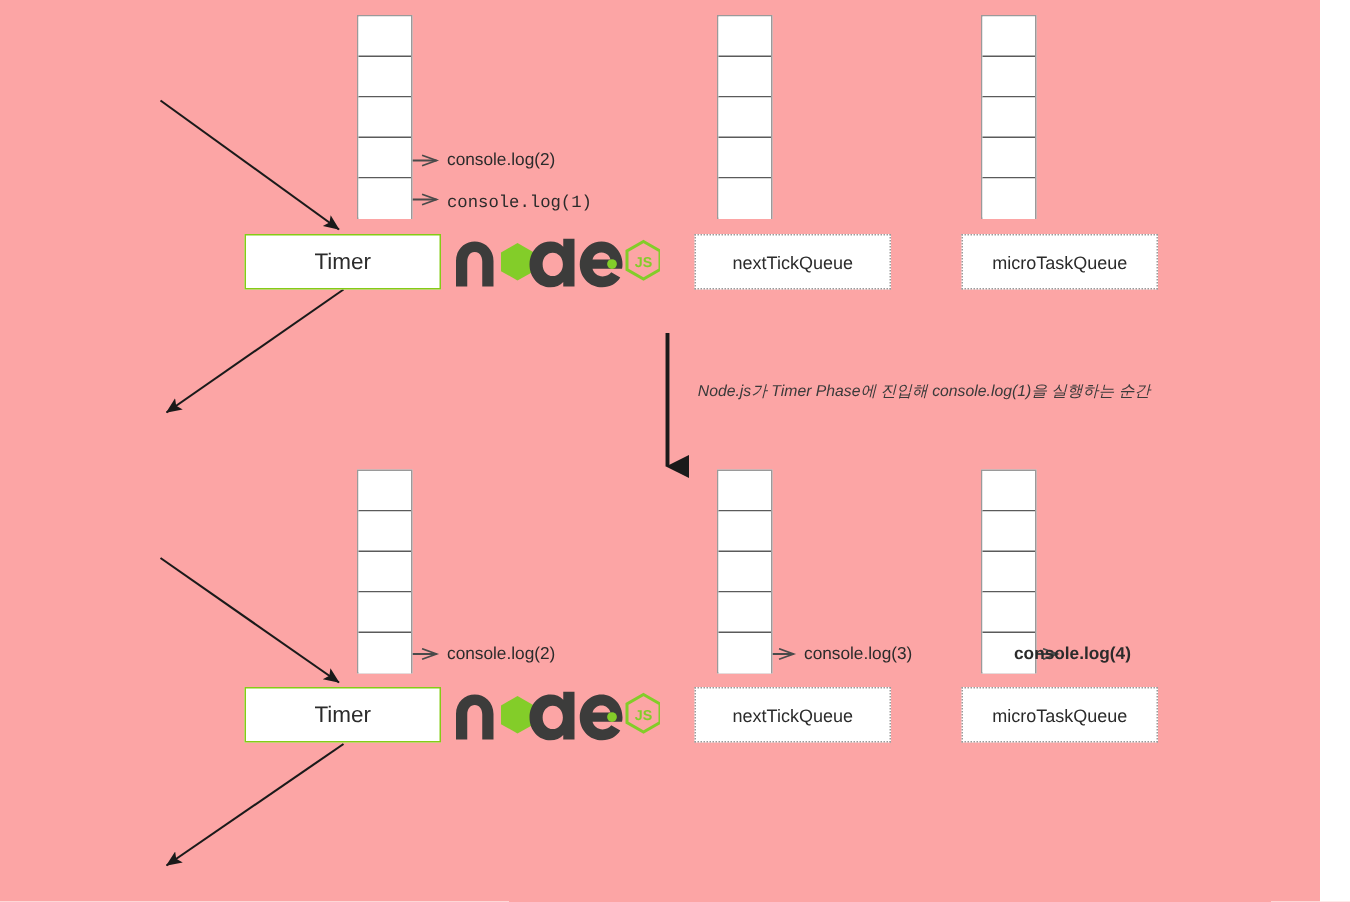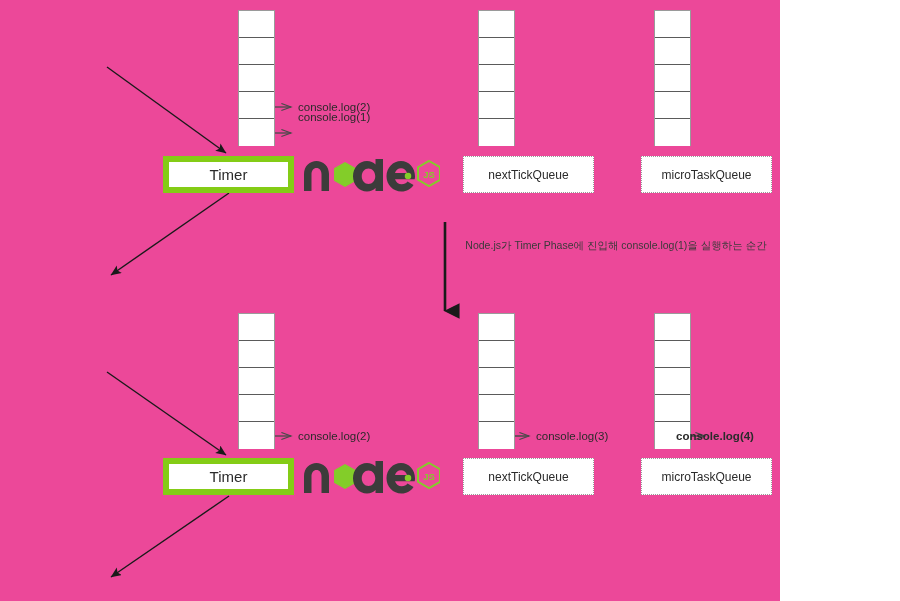--- a/index.html
+++ b/index.html
@@ -6,23 +6,23 @@
     margin: 0;
     padding: 0;
     background: #ffffff;
   }
   body {
     font-family: "Liberation Sans", sans-serif;
     color: #2b2b2b;
   }
   #canvas {
     position: relative;
-    width: 780px;
+    width: 880px;
     height: 601px;
-    background: #ec4899;
+    background: #fca5a5;
     overflow: hidden;
   }
   .svg-layer {
     position: absolute;
     left: 0;
     top: 0;
     width: 900px;
     height: 601px;
     pointer-events: none;
   }
@@ -39,21 +39,21 @@
     box-sizing: border-box;
     border-bottom: 1px solid #5a5a5a;
     background: #ffffff;
   }
   .stack .cell:last-child {
     border-bottom: none;
   }
   
   .box-solid {
     position: absolute;
-    border: 6px solid #84cc16;
+    border: 1px solid #84cc16;
     box-sizing: border-box;
     background: #ffffff;
     display: flex;
     align-items: center;
     justify-content: center;
     font-size: 15px;
     color: #2b2b2b;
   }
   .box-dotted {
     position: absolute;
@@ -146,21 +146,21 @@
 
   <div class="stack" style="left:238px; top:10px; height:136px;">
     <div class="cell"></div>
     <div class="cell"></div>
     <div class="cell"></div>
     <div class="cell"></div>
     <div class="cell"></div>
   </div>
 
   <div class="calltext" style="left:298px; top:102px;">console.log(2)</div>
-  <div class="calltext" style="left:298px; top:112px;">console.log(1)</div>
+  <div class="calltext" style="left:298px; top:130px;font-family:Liberation Mono, monospace;">console.log(1)</div>
 
   <div class="box-solid" style="left:163px; top:156px; width:131px; height:37px;">Timer</div>
 
   <svg class="nodelogo" style="left:303px; top:159px;" width="137" height="33" viewBox="0 0 274 66" xmlns="http://www.w3.org/2000/svg">
 
     <path d="M2,64 L2,30 C2,14 14,4 27,4 C40,4 52,14 52,30 L52,64 L37,64 L37,31 C37,23 33,18 27,18 C21,18 17,23 17,31 L17,64 Z" fill="#3c3c3b"></path>
 
     <path d="M84,6 L106,18.5 L106,43.5 L84,56 L62,43.5 L62,18.5 Z" fill="#83cd29"></path>
 
     <path d="M160,0 L160,64 L145,64 L145,58 C141,62.5 135,65 128,65 C112,65 100,51.5 100,34.5 C100,17.5 112,4 128,4 C135,4 141,6.5 145,11 L145,0 Z
@@ -185,21 +185,21 @@
 
   <div class="stack" style="left:654px; top:10px; height:136px;">
     <div class="cell"></div>
     <div class="cell"></div>
     <div class="cell"></div>
     <div class="cell"></div>
     <div class="cell"></div>
   </div>
   <div class="box-dotted" style="left:641px; top:156px; width:131px; height:37px;">microTaskQueue</div>
 
-  <div class="phase-note" style="left:456px; top:238px; width:320px;">
+  <div class="phase-note" style="left:456px; top:254px; width:320px;font-style:italic;">
     <div>Node.js가 Timer Phase에 진입해 console.log(1)을 실행하는 순간</div>
   </div>
 
   <div class="stack" style="left:238px; top:313px; height:136px;">
     <div class="cell"></div>
     <div class="cell"></div>
     <div class="cell"></div>
     <div class="cell"></div>
     <div class="cell"></div>
   </div>

